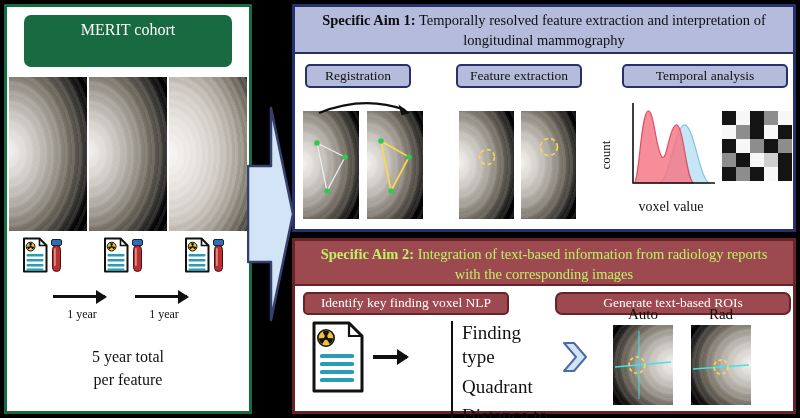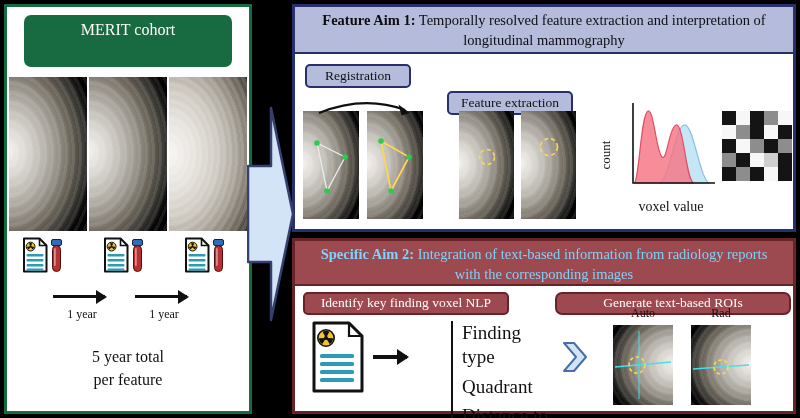--- a/index.html
+++ b/index.html
@@ -58,21 +58,21 @@
     background: var(--peri, #b5bcdb); border-bottom: 2.5px solid var(--navy, #27306a);
     text-align: center; font-size: 14.5px; line-height: 1.4; padding: 3px 26px; color: #0d0d14;
   }
   .hdr-bold { font-weight: bold; }
   .a1box {
     position: absolute; top: 57px; height: 24px; background: var(--peri, #b5bcdb);
     border: 2px solid var(--navy, #27306a); border-radius: 5px; text-align: center;
     font-size: 13.5px; line-height: 19.5px;
   }
   #box-reg  { left: 10px;  width: 106px; }
-  #box-feat { left: 152px; width: 126px; margin-top: 27px; }
+  #box-feat { left: 161px; width: 126px; }
   #box-temp { left: 327px; width: 166px; }
 
   .img-group { position: absolute; }
   .reg-group { left: 8px; top: 88px; width: 122px; height: 128px; }
   .reg-group .m1 { left: 0;   top: 16px; width: 56px; height: 108px; }
   .reg-group .m2 { left: 64px; top: 16px; width: 56px; height: 108px; }
   .feat-group { left: 164px; top: 88px; width: 118px; height: 128px; }
   .feat-group .m1 { left: 0;   top: 16px; width: 55px; height: 108px; }
   .feat-group .m2 { left: 62px; top: 16px; width: 55px; height: 108px; }
   .overlay { position: absolute; inset: 0; width: 100%; height: 100%; pointer-events: none; }
@@ -84,21 +84,21 @@
 
   #heatmap {
     position: absolute; left: 427px; top: 104px; width: 70px; height: 70px;
     display: grid; grid-template-columns: repeat(5, 1fr); grid-auto-rows: 1fr;
   }
 
   
   #aim2-header {
     position: absolute; left: 0; top: 0; width: 100%; height: 45px;
     background: var(--brick, #9d4950); border-bottom: 2.5px solid var(--maroon, #682329);
-    color: #7dd3fc; text-align: center; font-size: 14.5px; line-height: 1.4; padding: 3px 12px;
+    color: #bef264; text-align: center; font-size: 14.5px; line-height: 1.4; padding: 3px 12px;
   }
   .a2box {
     position: absolute; top: 51px; height: 23px; background: var(--brick, #9d4950);
     border: 2px solid var(--maroon, #682329); border-radius: 5px; color: #fff;
     text-align: center; font-size: 13.5px; line-height: 18.5px;
   }
   #box-nlp { left: 8px;   width: 206px; }
   #box-roi { left: 260px; width: 236px; border-radius: 7px; }
 
   #doc-big { position: absolute; left: 16px; top: 80px; }
@@ -110,21 +110,21 @@
   #nlp-arrow { left: 78px; top: 114px; width: 34px; }
 
   #findings {
     position: absolute; left: 156px; top: 80px; width: 106px;
     border-left: 2.5px solid #101010; padding-left: 9px; font-size: 19px; line-height: 1.25;
   }
   .finding-item { margin-bottom: 6px; }
 
   #chevron { position: absolute; left: 266px; top: 98px; }
 
-  .roi-label { position: absolute; top: 65px; width: 60px; text-align: center; font-size: 12px; }
+  .roi-label { position: absolute; top: 65px; width: 60px; text-align: center; font-size: 15px; }
   #auto-label { left: 318px; } #rad-label { left: 396px; }
   .roi-img { top: 84px; width: 60px; height: 80px; }
   #auto-img { left: 318px; } #rad-img { left: 396px; }
 </style>
 </head>
 <body>
 
 <div class="stage">
 
   <div id="left-panel" class="panel">
@@ -219,25 +219,26 @@
       <div>per feature</div>
     </div>
   </div>
 
   <svg id="flow-arrow" width="48" height="240" viewBox="0 0 48 240">
     <polygon points="1,72 24,72 24,14 46,120 24,226 24,168 1,168" fill="var(--arrowfill, #d2e4f5)" stroke="var(--arrowedge, #35406f)" stroke-width="2.5" stroke-linejoin="round"></polygon>
   </svg>
 
   <div id="aim1-panel" class="panel">
     <div id="aim1-header">
-      <span class="hdr-bold">Feature Aim 1:</span><span> Temporally resolved feature extraction and interpretation of longitudinal mammography</span>
+      <span class="hdr-bold">Specific Aim 1:</span><span> Temporally resolved feature extraction and interpretation of longitudinal mammography</span>
     </div>
 
     <div id="box-reg" class="a1box">Registration</div>
     <div id="box-feat" class="a1box">Feature extraction</div>
+    <div id="box-temp" class="a1box">Temporal analysis</div>
 
     <div class="img-group reg-group">
       <div class="mammo m1"></div>
       <div class="mammo m2"></div>
       <svg class="overlay" viewBox="0 0 122 128">
         <path d="M16 18 Q61 0 102 15" stroke="#101010" stroke-width="2.2" fill="none"></path>
         <polygon points="107,18 95.5,9.5 98.5,20.5" fill="#101010"></polygon>
         <polygon points="14,48 42,62 24,96" fill="none" stroke="#ececec" stroke-width="1.3"></polygon>
         <circle cx="14" cy="48" r="2.8" fill="var(--reggreen, #2fc94f)"></circle>
         <circle cx="42" cy="62" r="2.8" fill="var(--reggreen, #2fc94f)"></circle>

